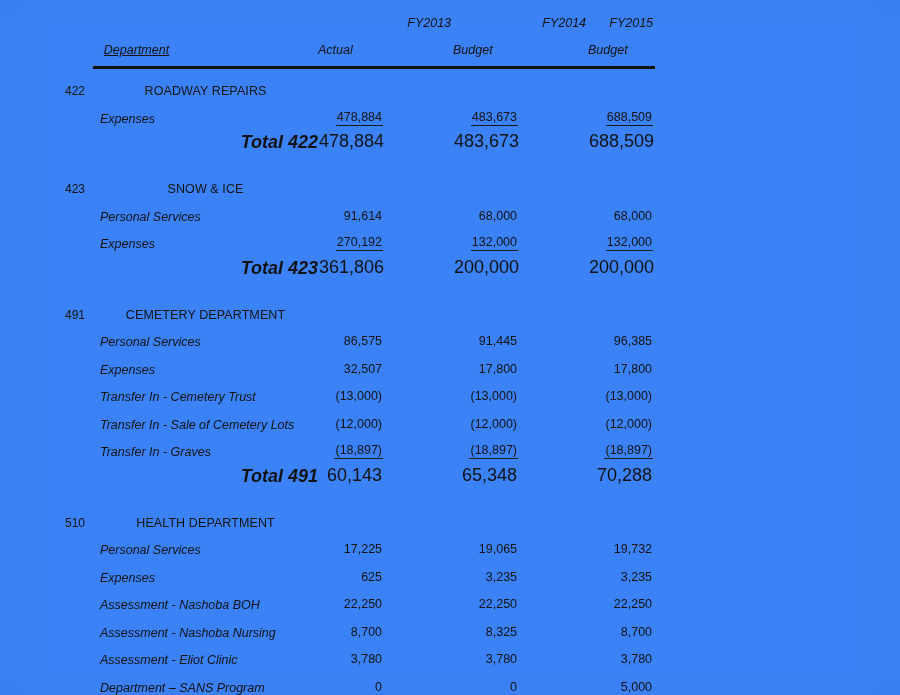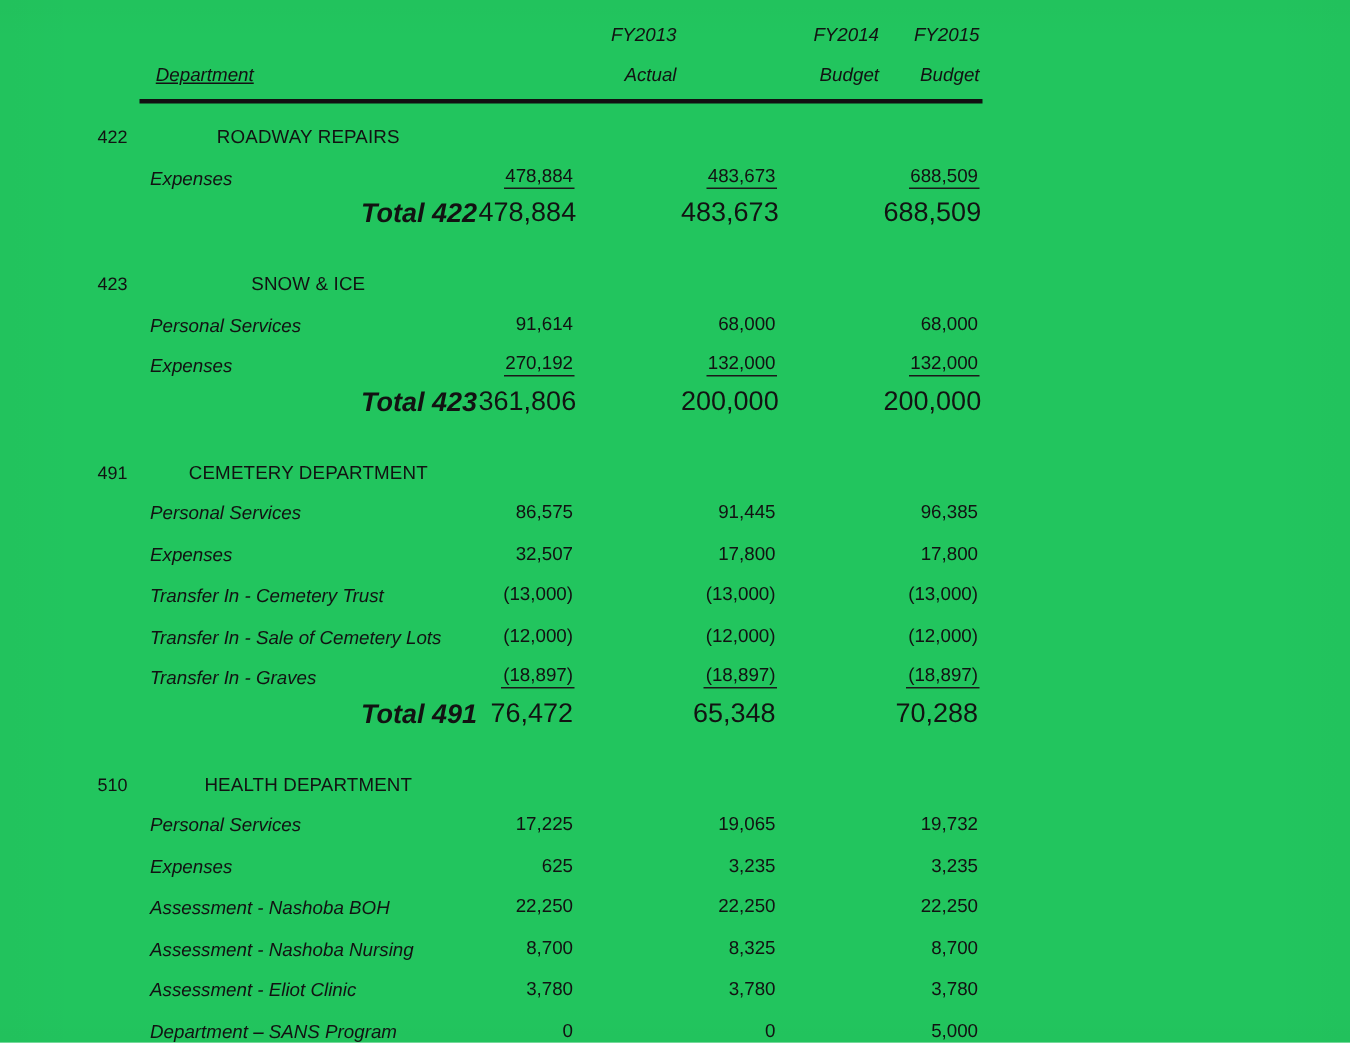--- a/index.html
+++ b/index.html
@@ -12,21 +12,21 @@
     height: 695px;
     background: #ffffff;
     font-family: "Liberation Sans", sans-serif;
     color: #121212;
     overflow: hidden;
   }
   .page {
     position: relative;
     width: 900px;
     height: 695px;
-    background: #22c55e;
+    background: #3b82f6;
   }
   
   .page::before {
     content: "";
     position: absolute;
     inset: 0;
     pointer-events: none;
     background:
       linear-gradient(90deg, rgba(0,0,0,0.012) 0%, rgba(0,0,0,0) 6%, rgba(0,0,0,0) 94%, rgba(0,0,0,0.010) 100%),
       linear-gradient(180deg, rgba(0,0,0,0.010) 0%, rgba(0,0,0,0) 4%, rgba(0,0,0,0) 96%, rgba(0,0,0,0.012) 100%);
@@ -59,21 +59,20 @@
     font-style: italic;
     font-size: 12.5px;
     text-align: right;
     padding-right: 2px;
     vertical-align: bottom;
   }
   .hdr-sub td {
     height: 27px;
     font-style: italic;
     font-size: 12.5px;
-    text-align: right;
     padding-right: 2px;
     padding-bottom: 2px;
     vertical-align: bottom;
   }
   .hdr-sub td.dept-head {
     text-align: center;
     padding-right: 0;
     text-decoration: underline;
   }
   .rule-row td {
@@ -310,21 +309,21 @@
           <td class="num ul"><span class="v">(18,897)</span></td>
           <td></td>
           <td class="num ul"><span class="v">(18,897)</span></td>
           <td></td>
           <td class="num ul"><span class="v">(18,897)</span></td>
           <td></td>
         </tr>
         <tr class="total-row">
           <td></td>
           <td class="totlabel" colspan="2">Total 491</td>
-          <td class="num"><span class="v">76,472</span></td>
+          <td class="num"><span class="v">60,143</span></td>
           <td></td>
           <td class="num"><span class="v">65,348</span></td>
           <td></td>
           <td class="num"><span class="v">70,288</span></td>
           <td></td>
         </tr>
         <tr class="spacer-row">
           <td colspan="9"></td>
         </tr>
         <tr class="section-row">

